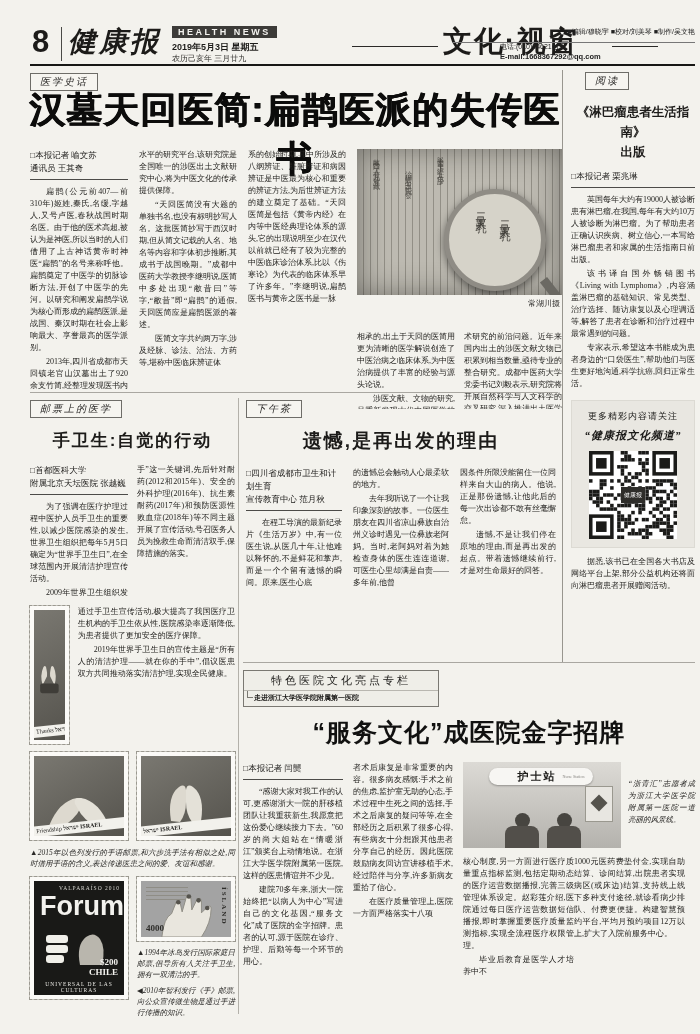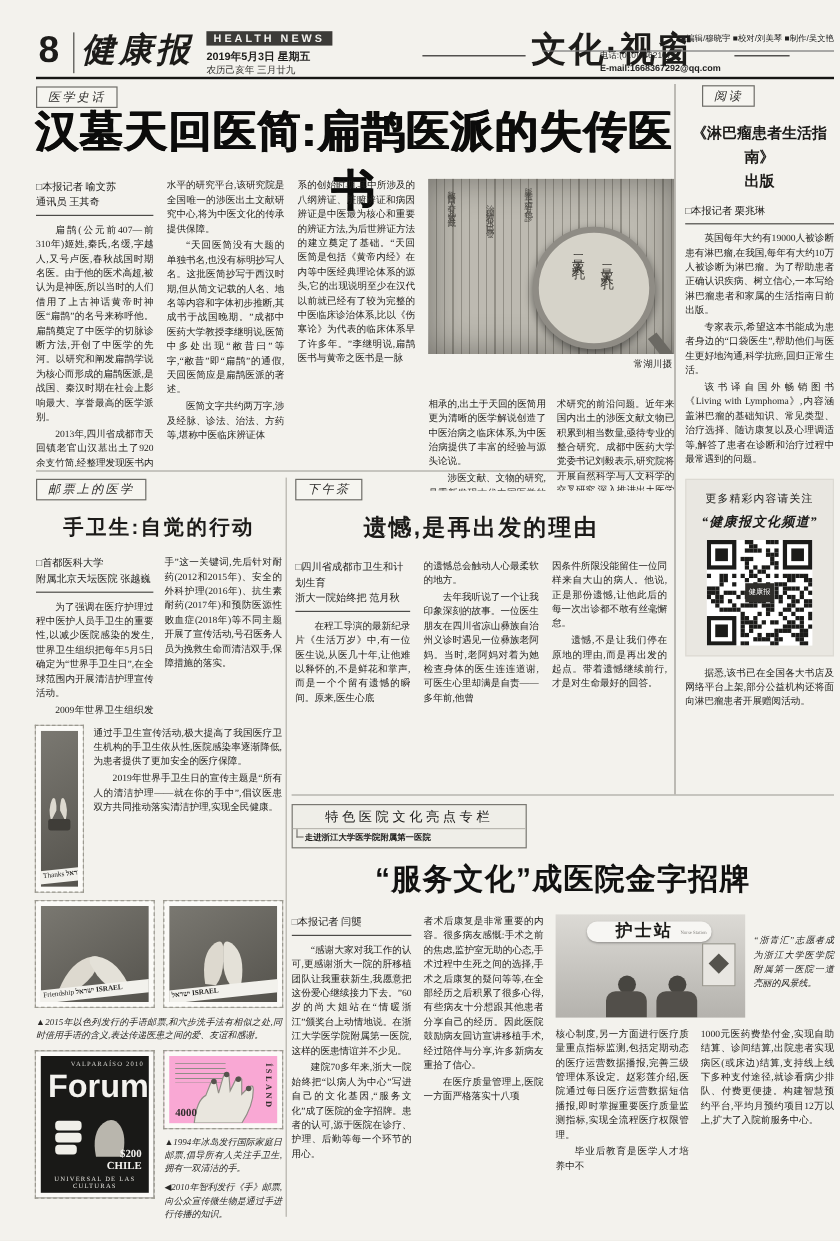--- a/index.html
+++ b/index.html
@@ -84,21 +84,21 @@
           font-size:6px;line-height:9px;padding:1px 6px;color:#1e1d1b;white-space:nowrap;}
   .banner .heb{font-weight:700;}
   .hands{position:absolute;left:0;top:0;width:100%;height:100%;}
   .st-cap{margin-top:7px;}
   .stamp-cl{background:#191917;color:#f3f2ee;}
   .cl-top{position:absolute;right:4px;top:4px;font-size:5.5px;letter-spacing:1px;color:#d8d7d2;}
   .cl-forum{position:absolute;left:6px;top:10px;font-size:27px;font-weight:900;letter-spacing:0;color:#f3f2ee;
             font-family:"Liberation Sans",sans-serif;}
   .cl-value{position:absolute;right:6px;bottom:18px;font-size:9px;font-weight:700;text-align:right;line-height:10px;}
   .cl-bottom{position:absolute;left:0;bottom:2px;width:100%;text-align:center;font-size:5.5px;letter-spacing:1px;color:#e7e6e1;}
-  .stamp-is{background:#f9a8d4;}
+  .stamp-is{background:#a3a3a3;}
   .is-country{position:absolute;right:3px;top:6px;writing-mode:vertical-rl;font-size:7px;letter-spacing:2px;color:#2e2d2a;font-weight:700;}
   .is-value{position:absolute;left:5px;bottom:4px;font-size:9px;font-weight:700;color:#2e2d2a;}
   .is-lines{position:absolute;left:5px;top:6px;width:42px;height:16px;
             background:repeating-linear-gradient(#8f8d86 0 1px,transparent 1px 4px);}
   .right-stack{width:98px;display:flex;flex-direction:column;}
 
   
   .tea{position:absolute;left:246px;top:398px;width:310px;}
   .tea-title{margin-top:10px;text-align:center;font-size:19px;font-weight:900;letter-spacing:2px;
              font-family:"Liberation Sans",sans-serif;}
@@ -114,29 +114,29 @@
                      border-left:1px solid #7a7872;border-bottom:1px solid #7a7872;}
   .hosp-headline{margin-top:9px;text-align:center;font-size:25px;font-weight:900;letter-spacing:1px;
                  color:#111110;font-family:"Liberation Sans",sans-serif;}
   .hosp-cols{display:flex;gap:10px;margin-top:13px;}
   .hc{width:100px;height:262px;overflow:hidden;}
   .hzone{width:232px;}
   .h-photorow{display:flex;gap:7px;}
   .h-photo{position:relative;width:158px;height:86px;background:linear-gradient(#dcdad5,#b4b2ad);overflow:hidden;}
   .h-sign{position:absolute;left:26px;top:6px;width:104px;height:17px;background:#f7f6f3;border-radius:9px;
           text-align:center;box-shadow:0 1px 2px rgba(0,0,0,.3);}
-  .h-sign .zh{font-size:14px;font-weight:700;line-height:17px;letter-spacing:2px;display:inline-block;vertical-align:top;margin-left:20px;}
+  .h-sign .zh{font-size:11px;font-weight:700;line-height:17px;letter-spacing:2px;display:inline-block;vertical-align:top;margin-left:20px;}
   .h-sign .en{font-size:4px;color:#8a8884;display:inline-block;vertical-align:top;line-height:17px;margin-left:2px;}
   .person{position:absolute;bottom:0;}
   .person .head{width:15px;height:15px;border-radius:50%;background:#474540;margin:0 auto;}
   .person .torso{width:34px;height:22px;border-radius:8px 8px 0 0;background:#524f4a;margin-top:-2px;}
   .deco{position:absolute;right:8px;top:24px;width:26px;height:34px;background:#e8e6e1;border:1px solid #9a988f;}
   .deco:before{content:"";position:absolute;left:7px;top:10px;width:12px;height:12px;background:#55534d;transform:rotate(45deg);}
   .h-caption{width:67px;font-size:7.5px;line-height:12px;font-style:italic;text-align:justify;padding-top:16px;}
-  .hz-cols{display:flex;gap:10px;margin-top:8px;}
+  .hz-cols{display:flex;margin-top:8px;}
   .hz-cols .hzc{width:111px;height:162px;overflow:hidden;}
 </style>
 </head>
 <body>
 
 <div class="page">
 
   <div class="pageno">8</div>
   <div class="mast-div"></div>
   <div class="masthead">健康报</div>
@@ -206,22 +206,22 @@
 
   <div class="sidebar">
     <div class="sb-label"><span class="col-label">阅读</span></div>
     <div class="read-title">
       <div>《淋巴瘤患者生活指南》</div>
       <div>出版</div>
     </div>
     <div class="byline read-byline">□本报记者 栗兆琳</div>
     <div class="bodytext">
         <p>英国每年大约有19000人被诊断患有淋巴瘤,在我国,每年有大约10万人被诊断为淋巴瘤。为了帮助患者正确认识疾病、树立信心,一本写给淋巴瘤患者和家属的生活指南日前出版。</p>
+        <p>该书译自国外畅销图书《Living with Lymphoma》,内容涵盖淋巴瘤的基础知识、常见类型、治疗选择、随访康复以及心理调适等,解答了患者在诊断和治疗过程中最常遇到的问题。</p>
         <p>专家表示,希望这本书能成为患者身边的“口袋医生”,帮助他们与医生更好地沟通,科学抗癌,回归正常生活。</p>
-        <p>该书译自国外畅销图书《Living with Lymphoma》,内容涵盖淋巴瘤的基础知识、常见类型、治疗选择、随访康复以及心理调适等,解答了患者在诊断和治疗过程中最常遇到的问题。</p>
       </div>
 
     <div class="promo">
       <div class="promo-l1">更多精彩内容请关注</div>
       <div class="promo-l2">“健康报文化频道”</div>
       <div class="qr-wrap">
         <svg id="qr-svg" width="88" height="88" viewBox="0 0 100 100" fill="#1b1b19">
             <rect x="36" y="0" width="4" height="4"></rect>
             <rect x="40" y="0" width="4" height="4"></rect>
             <rect x="56" y="0" width="4" height="4"></rect>
@@ -526,21 +526,21 @@
     </div>
   </div>
 
   <div class="tea">
     <div><span class="col-label">下午茶</span></div>
     <div class="tea-title">遗憾,是再出发的理由</div>
     <div class="tea-cols">
       <div class="tc bodytext">
         <div class="byline">
           <div>□四川省成都市卫生和计划生育</div>
-          <div>浙大一院始终把 范月秋</div>
+          <div>宣传教育中心 范月秋</div>
         </div>
         <div>
             <p>在程工导演的最新纪录片《生活万岁》中,有一位医生说,从医几十年,让他难以释怀的,不是鲜花和掌声,而是一个个留有遗憾的瞬间。原来,医生心底</p>
           </div>
       </div>
       <div class="tc bodytext cont">
           <p>的遗憾总会触动人心最柔软的地方。</p>
           <p>去年我听说了一个让我印象深刻的故事。一位医生朋友在四川省凉山彝族自治州义诊时遇见一位彝族老阿妈。当时,老阿妈对着为她检查身体的医生连连道谢,可医生心里却满是自责——多年前,他曾</p>
         </div>
       <div class="tc bodytext cont">

